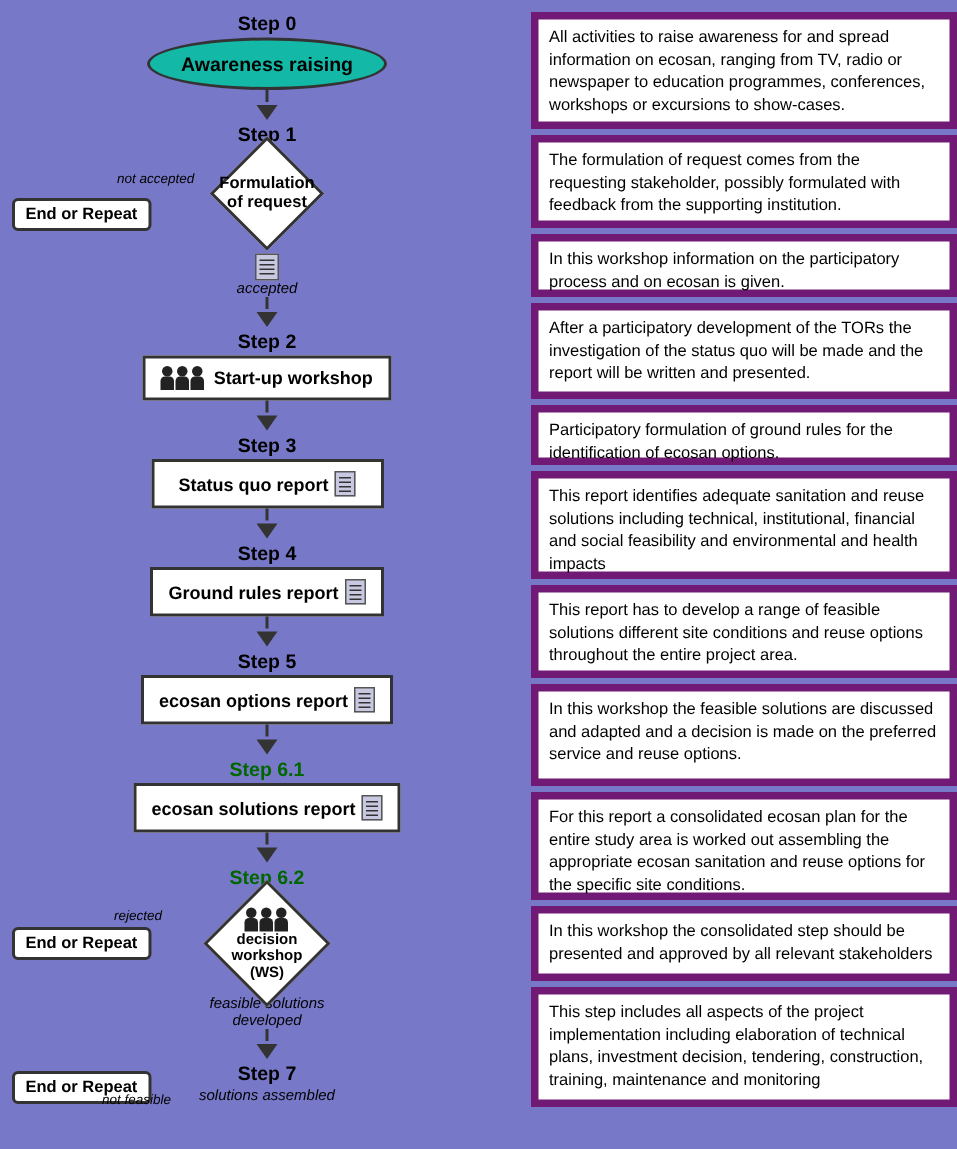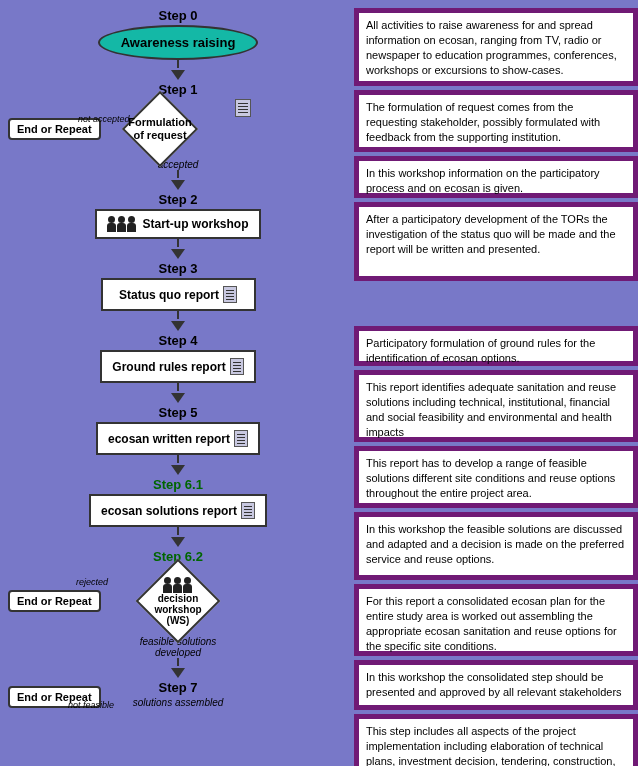--- a/index.html
+++ b/index.html
@@ -166,21 +166,21 @@
       <div class="arrow-line" style="height:8px;"></div>
       <div class="arrow-down"></div>
     </div>
 
     <div class="step-row">
       <div class="step-label">Step 1</div>
       <div class="row-with-side">
         <div class="end-repeat-box" style="left:0; top:50%; transform:translateY(-50%);">
           <span>End or Repeat</span>
         </div>
-        <div style="display:flex;align-items:flex-start;gap:20px;">
+        <div style="display:flex;align-items:center;gap:10px;flex-direction:column;">
 
           <div style="width:110px;height:60px;position:relative;">
             <div style="position:absolute;top:50%;left:50%;transform:translate(-50%,-50%) rotate(45deg);width:54px;height:54px;background:white;border:2px solid #333;"></div>
             <div style="position:absolute;top:0;left:0;width:100%;height:100%;display:flex;align-items:center;justify-content:center;font-weight:bold;font-size:11px;text-align:center;line-height:1.2;">Formulation<br>of request</div>
           </div>
           <div style="width:16px;height:18px;background:#c8c8e0;border:1px solid #555;position:relative;flex-shrink:0;">
             <div style="position:absolute;top:3px;left:2px;right:2px;height:1px;background:#333;box-shadow:0 3px 0 #333,0 6px 0 #333,0 9px 0 #333;"></div>
           </div>
         </div>
       </div>
@@ -235,21 +235,21 @@
           <div style="position:absolute;top:3px;left:2px;right:2px;height:1px;background:#333;box-shadow:0 3px 0 #333,0 6px 0 #333,0 9px 0 #333;"></div>
         </div>
       </div>
       <div class="arrow-line" style="height:8px;"></div>
       <div class="arrow-down"></div>
     </div>
 
     <div class="step-row">
       <div class="step-label">Step 5</div>
       <div class="rect">
-        <span>ecosan written report</span>
+        <span>ecosan options report</span>
         <div style="width:14px;height:17px;background:#c8c8e0;border:1px solid #555;position:relative;flex-shrink:0;">
           <div style="position:absolute;top:3px;left:2px;right:2px;height:1px;background:#333;box-shadow:0 3px 0 #333,0 6px 0 #333,0 9px 0 #333;"></div>
         </div>
       </div>
       <div class="arrow-line" style="height:8px;"></div>
       <div class="arrow-down"></div>
     </div>
 
     <div class="step-row">
       <div class="step-label green">Step 6.1</div>
@@ -315,22 +315,22 @@
 
       </div>
     </div>
 
   </div>
 
   <div class="desc-column">
     <div class="desc-box" style="height:78px;">All activities to raise awareness for and spread information on ecosan, ranging from TV, radio or newspaper to education programmes, conferences, workshops or excursions to show-cases.</div>
     <div class="desc-box" style="height:62px;">The formulation of request comes from the requesting stakeholder, possibly formulated with feedback from the supporting institution.</div>
     <div class="desc-box" style="height:42px;">In this workshop information on the participatory process and on ecosan is given.</div>
-    <div class="desc-box" style="height:79px;">After a participatory development of the TORs the investigation of the status quo will be made and the report will be written and presented.</div>
-    <div class="desc-box" style="height:40px;margin-top:41px;">Participatory formulation of ground rules for the identification of ecosan options.</div>
+    <div class="desc-box" style="height:64px;">After a participatory development of the TORs the investigation of the status quo will be made and the report will be written and presented.</div>
+    <div class="desc-box" style="height:40px;">Participatory formulation of ground rules for the identification of ecosan options.</div>
     <div class="desc-box" style="height:72px;">This report identifies adequate sanitation and reuse solutions including technical, institutional, financial and social feasibility and environmental and health impacts</div>
     <div class="desc-box" style="height:62px;">This report has to develop a range of feasible solutions different site conditions and reuse options throughout the entire project area.</div>
     <div class="desc-box" style="height:68px;">In this workshop the feasible solutions are discussed and adapted and a decision is made on the preferred service and reuse options.</div>
     <div class="desc-box" style="height:72px;">For this report a consolidated ecosan plan for the entire study area is worked out assembling the appropriate ecosan sanitation and reuse options for the specific site conditions.</div>
     <div class="desc-box" style="height:50px;">In this workshop the consolidated step should be presented and approved by all relevant stakeholders</div>
     <div class="desc-box" style="height:80px;">This step includes all aspects of the project implementation including elaboration of technical plans, investment decision, tendering, construction, training, maintenance and monitoring</div>
   </div>
 </div>
 
 </body></html>

